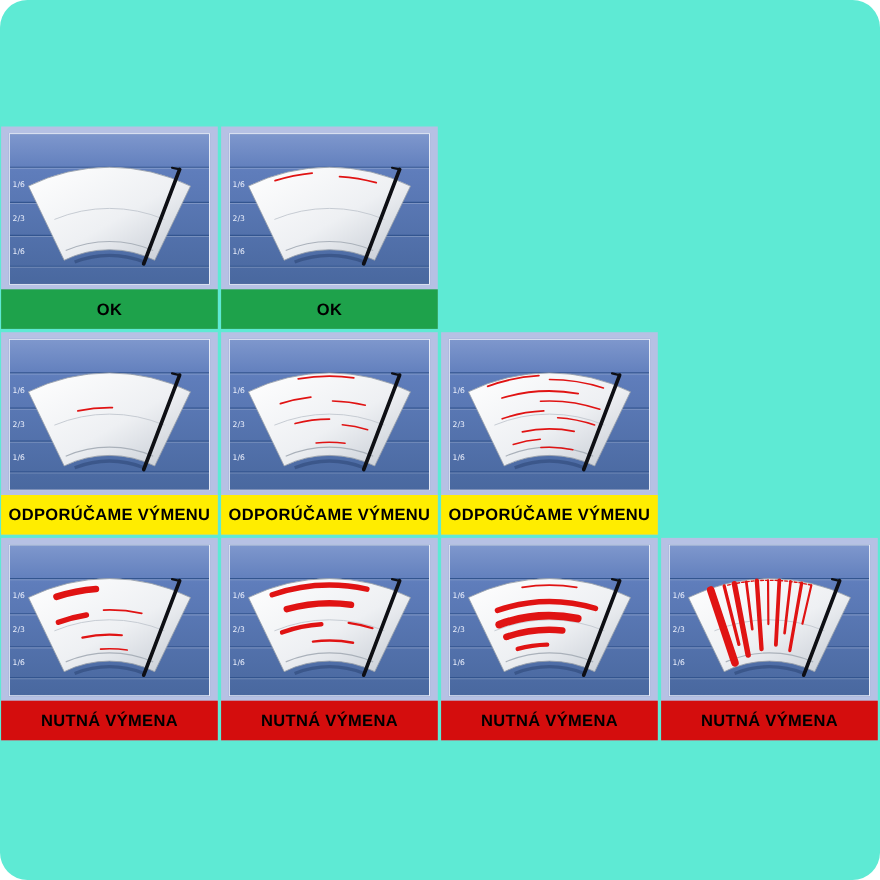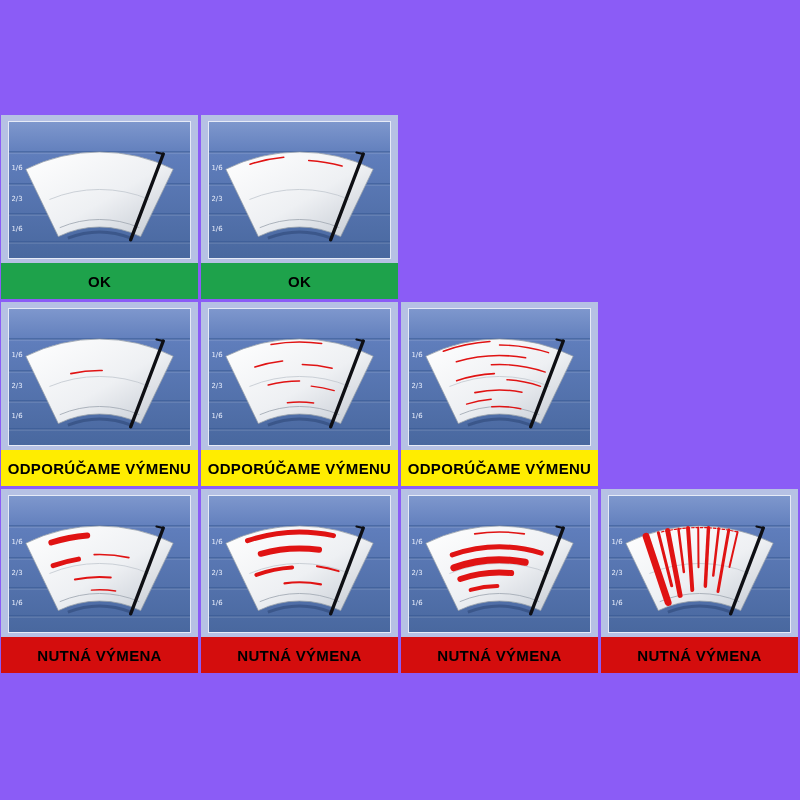--- a/index.html
+++ b/index.html
@@ -1,17 +1,17 @@
 <!DOCTYPE html>
 <html><head>
 <meta charset="utf-8">
 <style>
   * { margin:0; padding:0; box-sizing:border-box; }
   body { background:#ffffff; font-family:"Liberation Sans", sans-serif; }
-  .page { position:relative; width:800px; height:800px; background:#8b5cf6; overflow:hidden; }
+  .page { position:relative; width:800px; height:800px; background:#5eead4; overflow:hidden;border-radius:25px; }
   .grid { position:absolute; left:1px; top:115px; }
   .row  { display:flex; gap:3px; margin-bottom:3px; }
   .cell { width:197px; background:#b6c1e4; display:flex; flex-direction:column; }
   .imgarea { padding:6px 7px 4px 7px; height:148px; }
   .screen {
     width:183px; height:138px;
     border:1px solid #e6ebf7;
     box-shadow: inset 0 1px 0 rgba(255,255,255,.45), inset 0 -2px 3px rgba(10,30,70,.35);
     background:#4d6ca9;
   }

